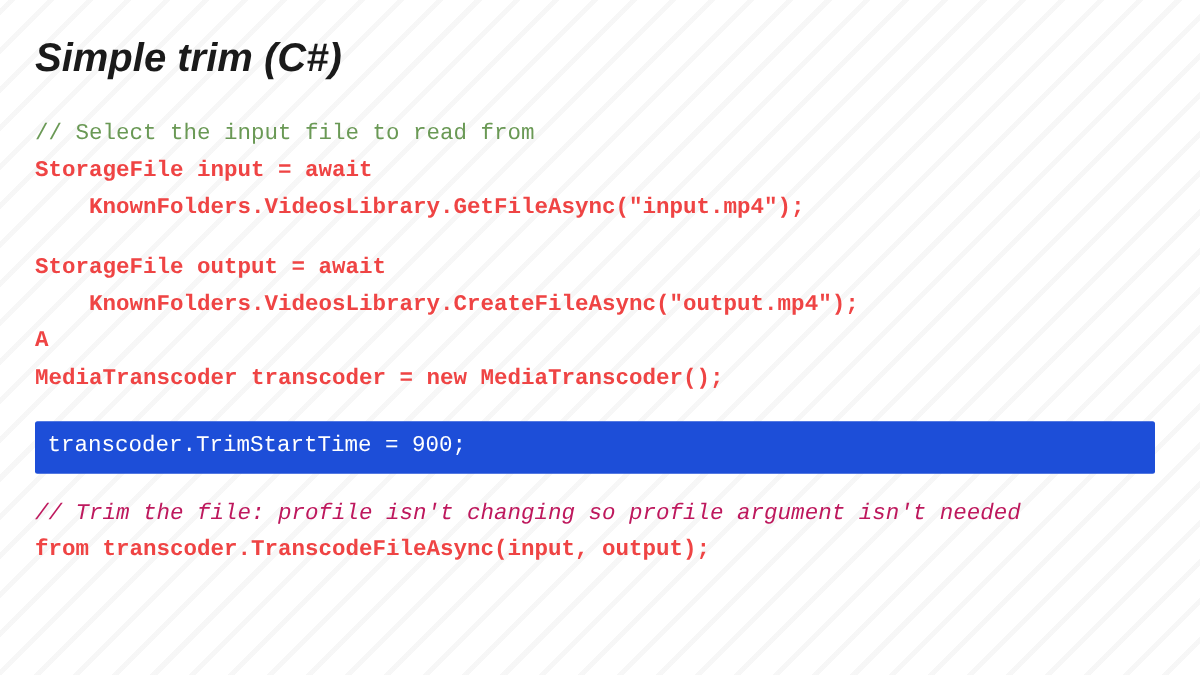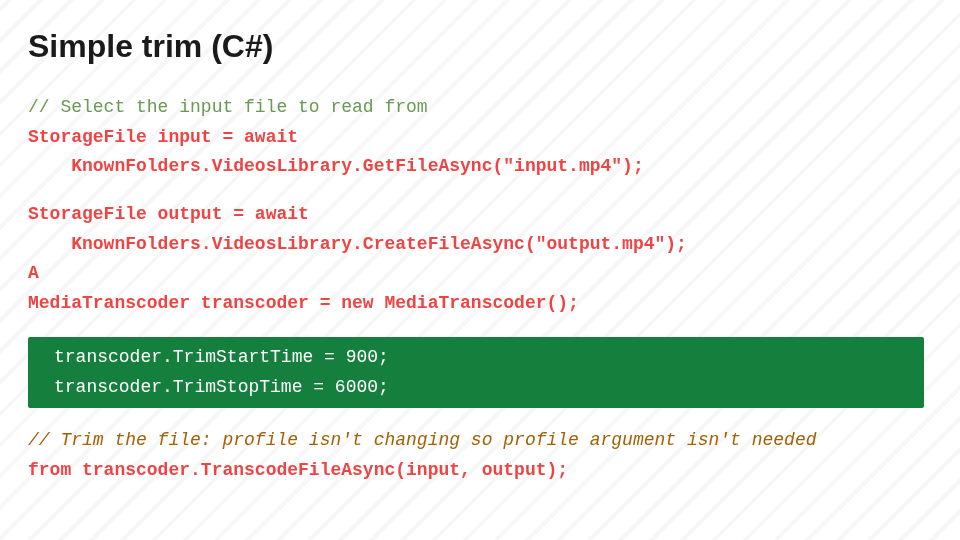--- a/index.html
+++ b/index.html
@@ -32,20 +32,21 @@
       z-index: 1;
       padding: 28px 36px 28px 28px;
     }
 
     .page-title {
       font-size: 32px;
       font-weight: 700;
       color: #1a1a1a;
       margin-bottom: 28px;
       font-family: 'Segoe UI', Arial, sans-serif;
+      font-style: italic;
     }
 
     .code-block {
       font-family: 'Courier New', Courier, monospace;
       font-size: 18px;
       line-height: 1.65;
     }
 
     .comment {
       color: #6a9955;
@@ -55,21 +56,21 @@
     .code-line {
       color: #ef4444;
       font-weight: 700;
     }
 
     .section {
       margin-bottom: 18px;
     }
 
     .comment-italic {
-      color: #a16207;
+      color: #be185d;
       font-style: italic;
     }
   </style>
 </head>
 <body>
 
 <div class="bg-stripes"></div>
 
 <div class="content">
 
@@ -85,23 +86,22 @@
 
     <div class="section">
       <div class="code-line">StorageFile output = await</div>
       <div class="code-line">&nbsp;&nbsp;&nbsp;&nbsp;KnownFolders.VideosLibrary.CreateFileAsync("output.mp4");</div>
       <div class="code-line">A</div>
       <div class="code-line">MediaTranscoder transcoder = new MediaTranscoder();</div>
     </div>
 
 
     <div class="section" style="margin-bottom: 18px;">
-      <div style="background-color: #15803d; padding: 6px 26px; border-radius: 2px;">
+      <div style="background-color: #1d4ed8; padding: 6px 10px; border-radius: 2px;">
         <div class="code-line" style="color: #ffffff; font-weight: normal;">transcoder.TrimStartTime = 900;</div>
-        <div class="code-line" style="color: #ffffff; font-weight: normal;">transcoder.TrimStopTime = 6000;</div>
       </div>
     </div>
 
     <div class="section">
       <div class="comment-italic">// Trim the file: profile isn't changing so profile argument isn't needed</div>
       <div class="code-line">from transcoder.TranscodeFileAsync(input, output);</div>
     </div>
 
   </div>
 </div>

